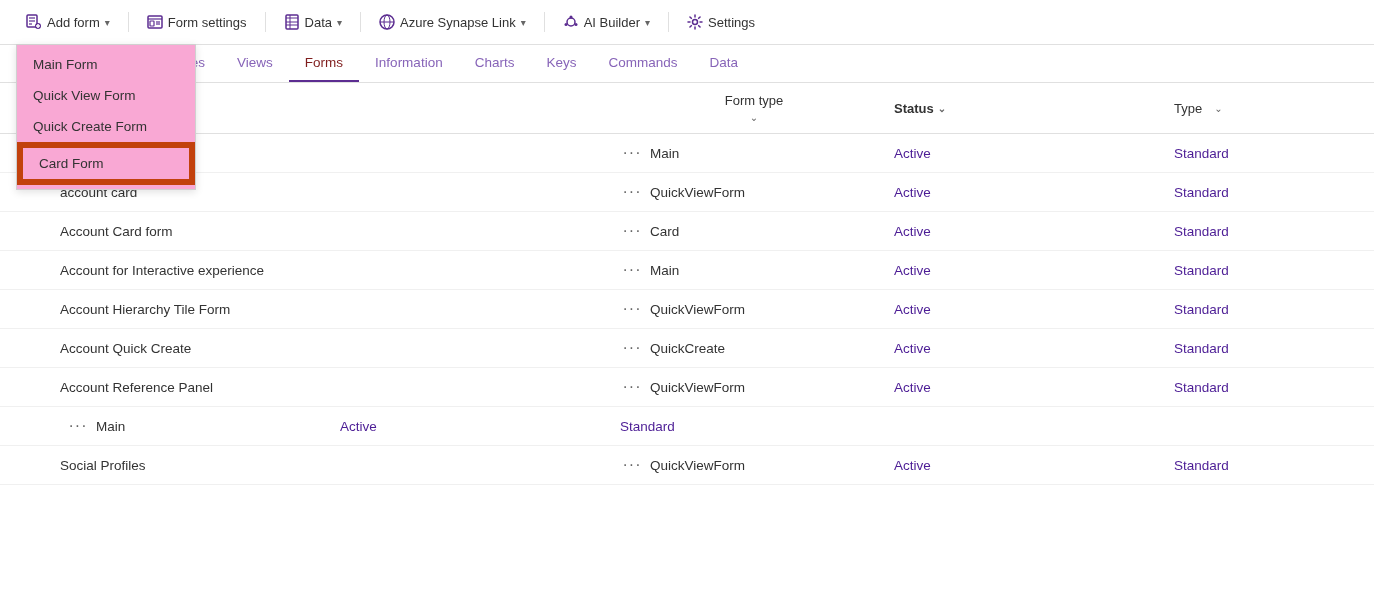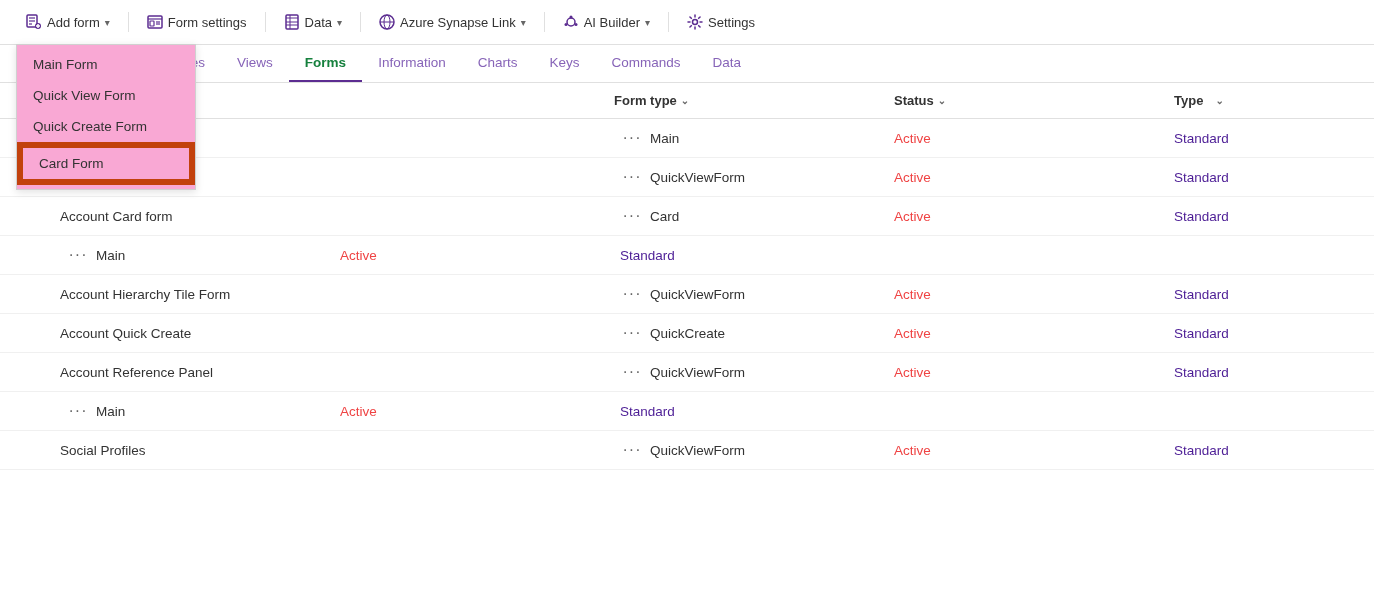--- a/index.html
+++ b/index.html
@@ -66,56 +66,56 @@
     .nav-tab {
       padding: 10px 16px;
       font-size: 13.5px;
       color: #8764b8;
       cursor: pointer;
       border-bottom: 2px solid transparent;
       white-space: nowrap;
       text-decoration: none;
     }
     .nav-tab.active {
-      color: #15803d;
+      color: #7f1d1d;
       border-bottom: 2.5px solid #5c2d91;
-      font-weight: 700;
+      font-weight: 400;
     }
 
     
     .main-content {
       padding: 0;
     }
 
     
     .table-header-row {
       display: flex;
       align-items: center;
       padding: 10px 0 10px 60px;
       border-bottom: 1px solid #e0e0e0;
       background: #fff;
     }
     .col-name { flex: 1; font-size: 13px; color: #333; font-weight: 600; }
-    .col-formtype { width: 280px; font-size: 13px; color: #333; font-weight: 700; display: flex; align-items: center; gap: 4px; }
+    .col-formtype { width: 280px; font-size: 13px; color: #333; font-weight: 400; display: flex; align-items: center; gap: 4px; flex-direction: column; }
     .col-status { width: 280px; font-size: 13px; color: #333; font-weight: 600; display: flex; align-items: center; gap: 4px; }
-    .col-type { width: 200px; font-size: 13px; color: #333; font-weight: 700; display: flex; align-items: center; gap: 12px; }
+    .col-type { width: 200px; font-size: 13px; color: #333; font-weight: 400; display: flex; align-items: center; gap: 12px; }
     .sort-icon { font-size: 10px; color: #666; }
 
     
     .table-row {
       display: flex;
       align-items: center;
       padding: 10px 0 10px 60px;
       border-bottom: 1px solid #f0f0f0;
       background: #fff;
     }
     .row-name { flex: 1; font-size: 13.5px; color: #333; }
     .row-dots { width: 36px; display: flex; align-items: center; justify-content: center; font-size: 16px; color: #666; cursor: pointer; letter-spacing: 1px; }
     .row-formtype { width: 244px; font-size: 13.5px; color: #333; }
-    .row-status { width: 280px; font-size: 13.5px; color: #ef4444; }
+    .row-status { width: 280px; font-size: 13.5px; color: #4c1d95; }
     .row-type { width: 200px; font-size: 13.5px; color: #4c1d95; }
 
     .toolbar-icon {
       width: 16px;
       height: 16px;
       display: inline-flex;
       align-items: center;
       justify-content: center;
     }
   </style>
@@ -269,20 +269,21 @@
     <div class="row-type">Standard</div>
   </div>
       <div class="table-row">
     <div class="row-name">Account Card form</div>
     <div class="row-dots">···</div>
     <div class="row-formtype">Card</div>
     <div class="row-status">Active</div>
     <div class="row-type">Standard</div>
   </div>
       <div class="table-row">
+    <div class="row-name">Account for Interactive experience</div>
     <div class="row-dots">···</div>
     <div class="row-formtype">Main</div>
     <div class="row-status">Active</div>
     <div class="row-type">Standard</div>
   </div>
       <div class="table-row">
     <div class="row-name">Account Hierarchy Tile Form</div>
     <div class="row-dots">···</div>
     <div class="row-formtype">QuickViewForm</div>
     <div class="row-status">Active</div>

